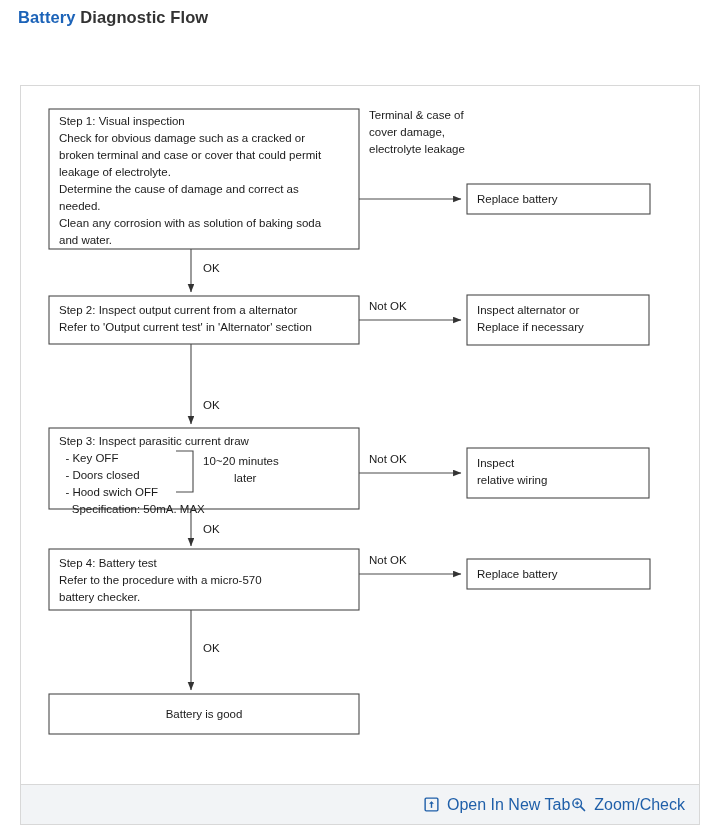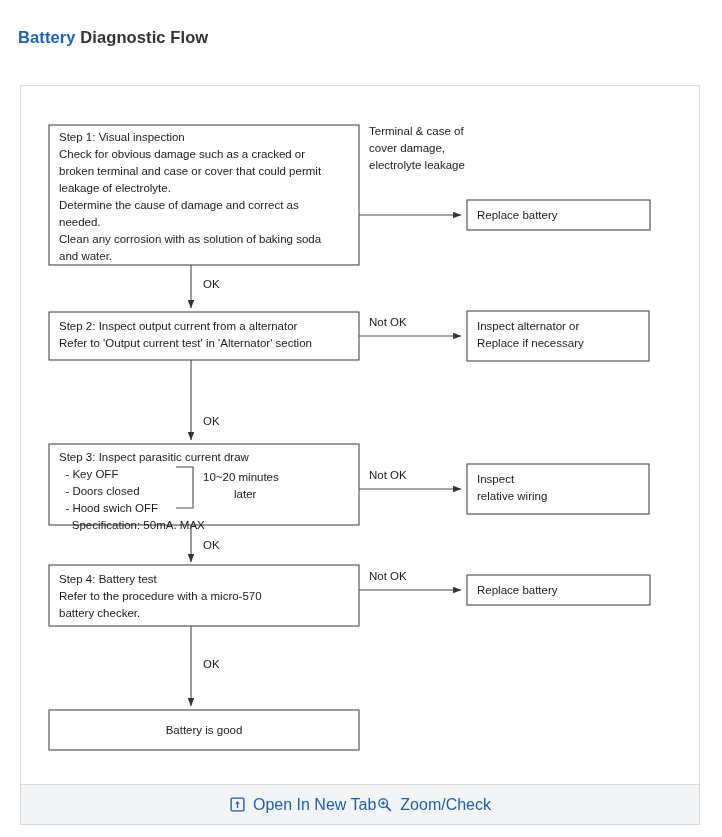--- a/index.html
+++ b/index.html
@@ -11,59 +11,59 @@
     width: 722px;
     height: 837px;
     font-family: "Liberation Sans", sans-serif;
     color: #222222;
     overflow: hidden;
   }
   .page-title {
     font-size: 16.5px;
     font-weight: bold;
     color: #333333;
-    padding: 28px 0 0 18px;
+    padding: 8px 0 0 18px;
     letter-spacing: 0.1px;
   }
   .page-title .hl {
     color: #1c63b8;
   }
   .doc-card {
     position: absolute;
     left: 20px;
     top: 85px;
     width: 680px;
     height: 740px;
     background: #ffffff;
     border: 1px solid #d8d8d8;
     box-sizing: border-box;
   }
   .figure-area {
     position: absolute;
     left: 0;
-    top: 16px;
+    top: 0;
     width: 678px;
     height: 698px;
     overflow: hidden;
     text-decoration: underline;
   }
   .figure-area svg {
     display: block;
   }
   .card-footer {
     position: absolute;
     left: 0;
     bottom: 0;
     width: 678px;
     height: 40px;
     background: #f2f4f6;
     border-top: 1px solid #d8d8d8;
     display: flex;
     align-items: center;
-    justify-content: center;
+    justify-content: flex-end;
     box-sizing: border-box;
     padding: 0 14px;
   }
   .footer-link {
     display: flex;
     align-items: center;
     gap: 7px;
     color: #1f5fa9;
     font-size: 16px;
     cursor: pointer;

